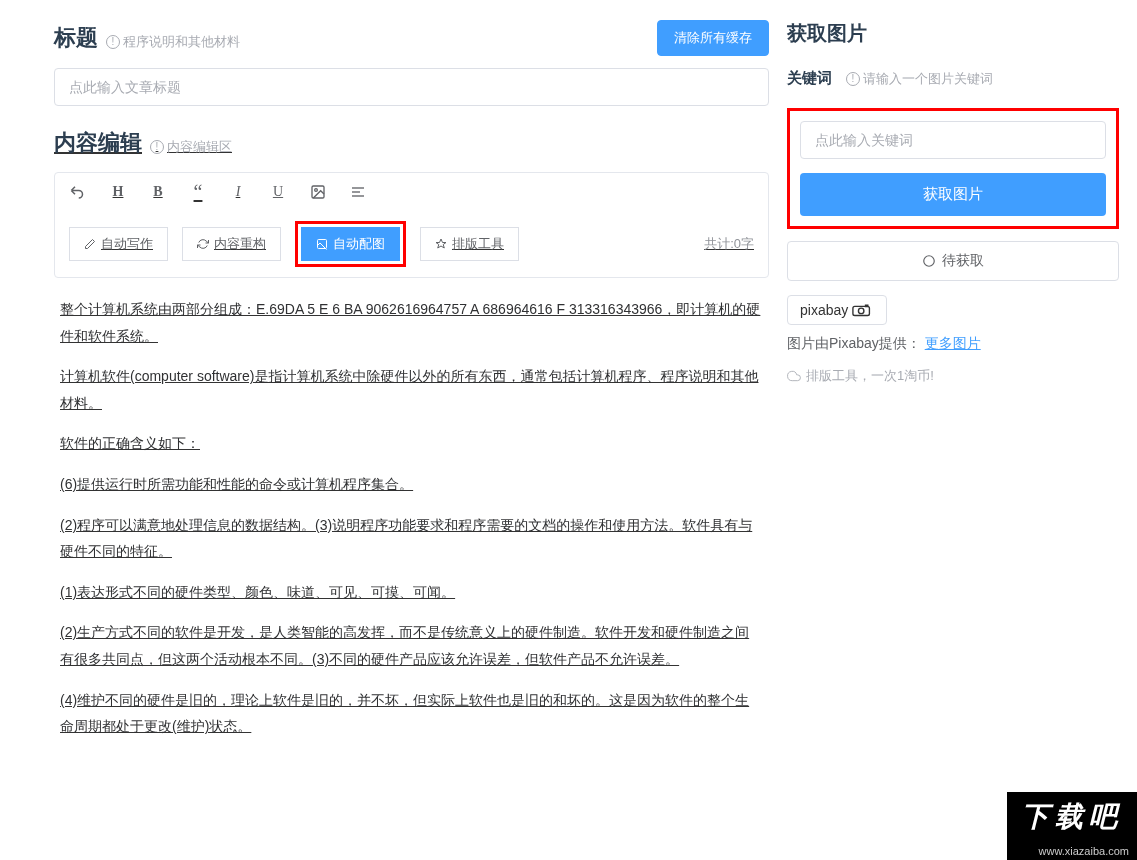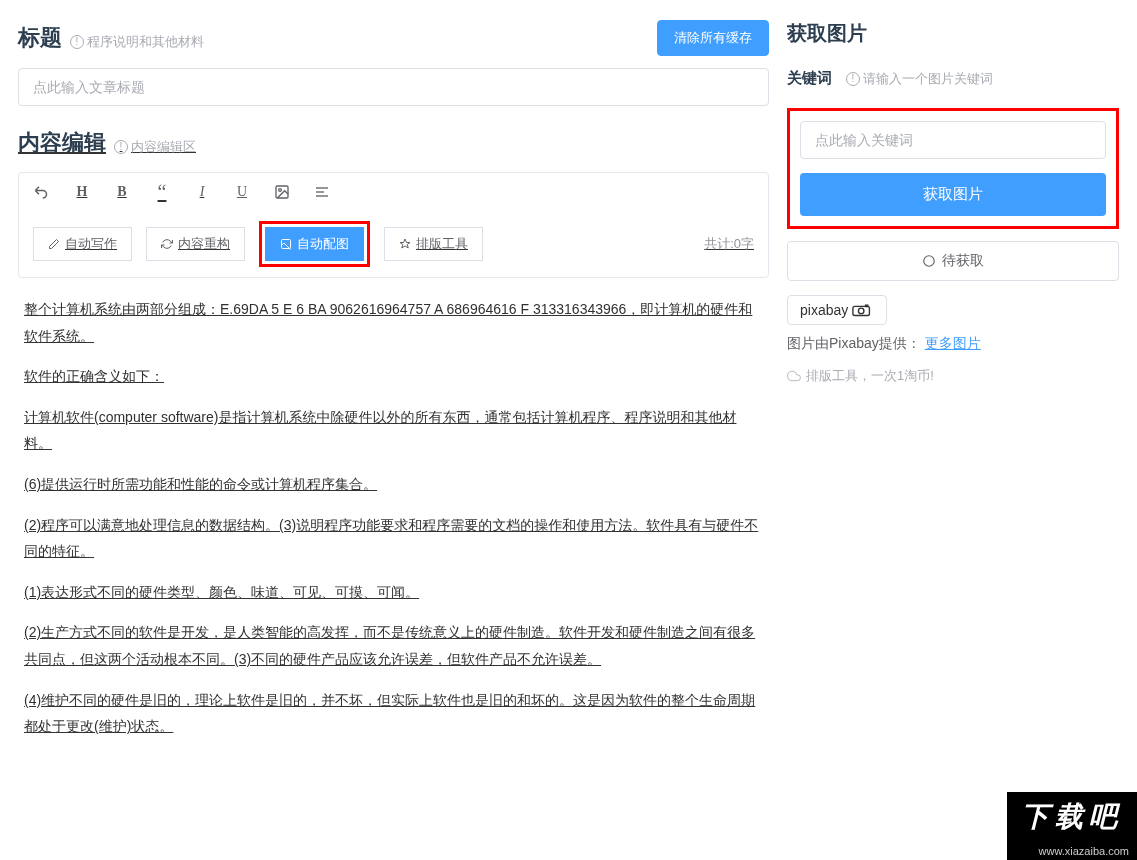--- a/index.html
+++ b/index.html
@@ -1,17 +1,17 @@
 <!DOCTYPE html>
 <html><head>
 <meta charset="utf-8">
 <style>
 * { box-sizing: border-box; margin: 0; padding: 0; }
 body { font-family: "Microsoft YaHei", "PingFang SC", sans-serif; background: #fff; font-size: 14px; color: #333; }
-.container { display: flex; width: 1137px; }
+.container { display: flex; width: 1137px; padding-left: 36px; }
 .main { flex: 1; padding: 20px 18px; }
 .sidebar { width: 350px; padding: 20px 18px 20px 0; }
 
 .section-header { display: flex; align-items: center; justify-content: space-between; margin-bottom: 12px; }
 .section-title { display: flex; align-items: baseline; gap: 8px; }
 .section-title h2 { font-size: 22px; font-weight: 600; color: #2c3e50; }
 .hint { color: #a8abb2; font-size: 13px; display: inline-flex; align-items: center; gap: 3px; }
 .hint-icon { width: 14px; height: 14px; border: 1px solid #a8abb2; border-radius: 50%; display: inline-flex; align-items: center; justify-content: center; font-size: 10px; color: #a8abb2; }
 
 .btn { display: inline-flex; align-items: center; gap: 5px; padding: 8px 16px; border-radius: 4px; border: 1px solid #dcdfe6; background: #fff; cursor: pointer; font-size: 13px; color: #606266; }
@@ -140,22 +140,22 @@
                 </svg>
               <span>排版工具</span>
             </button>
           </div>
           <span class="count-text">共计:0字</span>
         </div>
       </div>
 
       <div class="editor-content">
         <p>整个计算机系统由两部分组成：E.69DA 5 E 6 BA 9062616964757 A 686964616 F 313316343966，即计算机的硬件和软件系统。</p>
+        <p>计算机软件(computer software)是指计算机系统中除硬件以外的所有东西，通常包括计算机程序、程序说明和其他材料。</p>
         <p>软件的正确含义如下：</p>
-        <p>计算机软件(computer software)是指计算机系统中除硬件以外的所有东西，通常包括计算机程序、程序说明和其他材料。</p>
         <p>(6)提供运行时所需功能和性能的命令或计算机程序集合。</p>
         <p>(2)程序可以满意地处理信息的数据结构。(3)说明程序功能要求和程序需要的文档的操作和使用方法。软件具有与硬件不同的特征。</p>
         <p>(1)表达形式不同的硬件类型、颜色、味道、可见、可摸、可闻。</p>
         <p>(2)生产方式不同的软件是开发，是人类智能的高发挥，而不是传统意义上的硬件制造。软件开发和硬件制造之间有很多共同点，但这两个活动根本不同。(3)不同的硬件产品应该允许误差，但软件产品不允许误差。</p>
         <p>(4)维护不同的硬件是旧的，理论上软件是旧的，并不坏，但实际上软件也是旧的和坏的。这是因为软件的整个生命周期都处于更改(维护)状态。</p>
       </div>
     </div>
   </div>
 
   <div class="sidebar">

